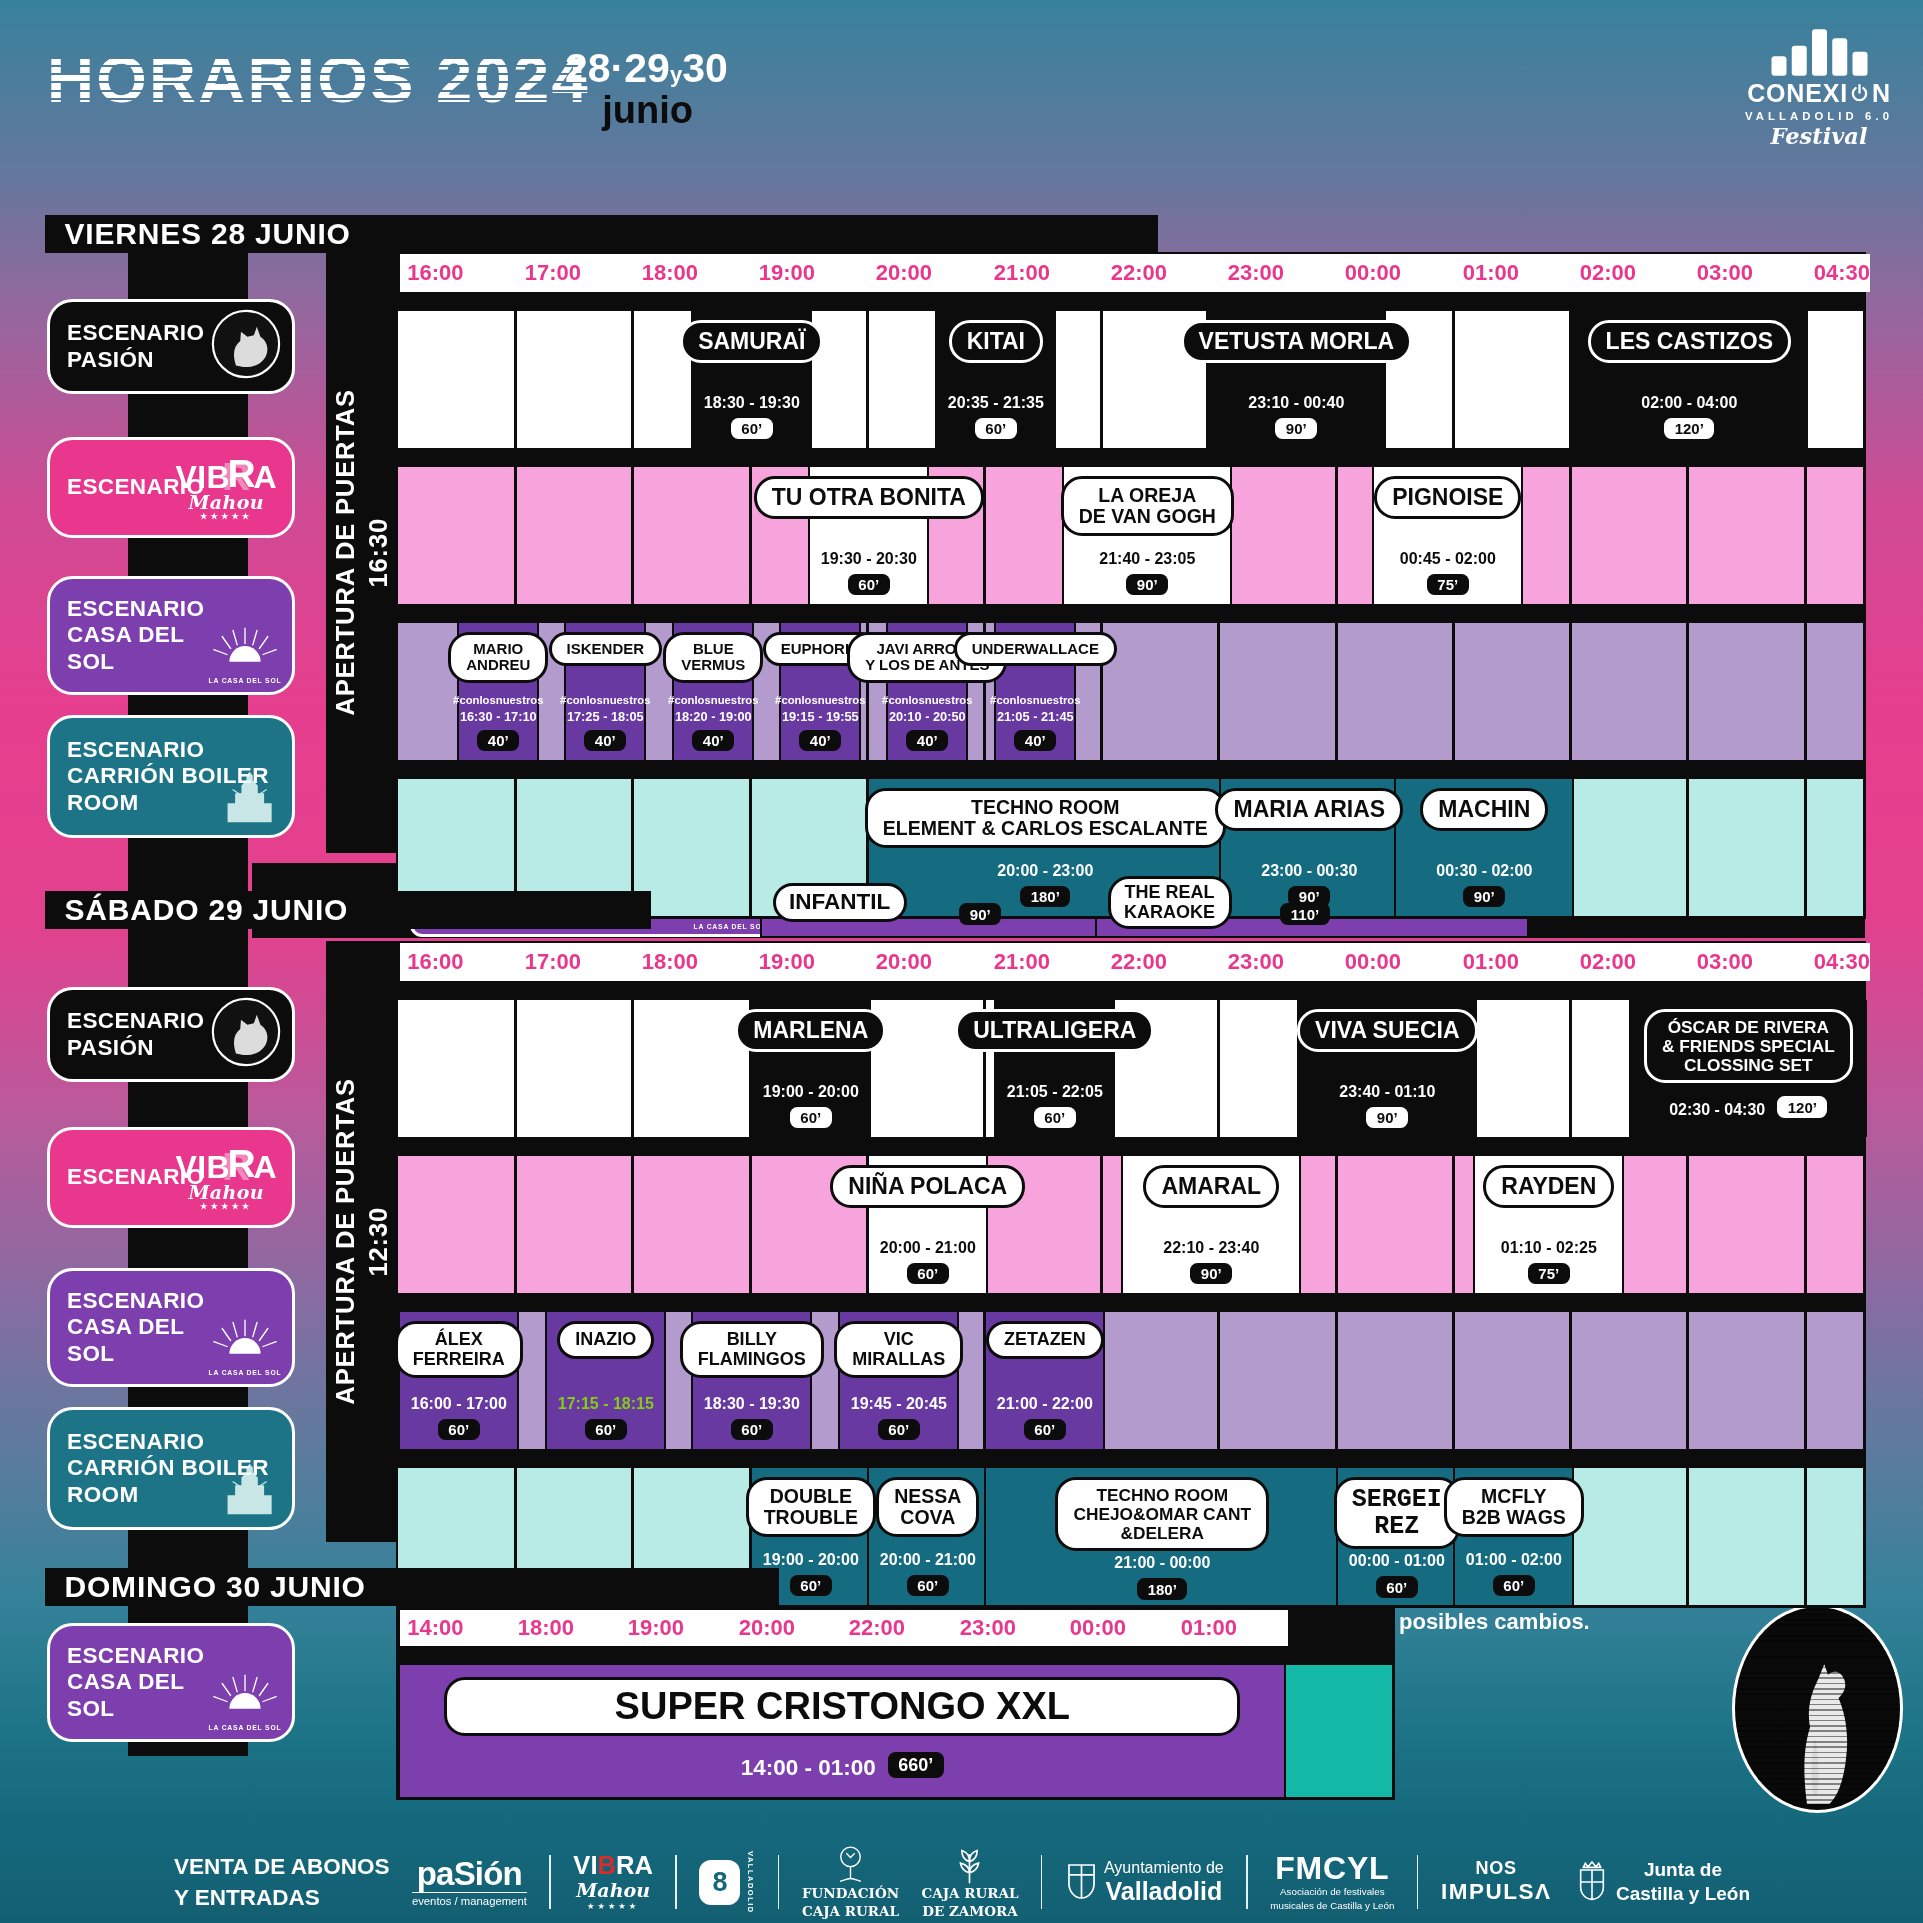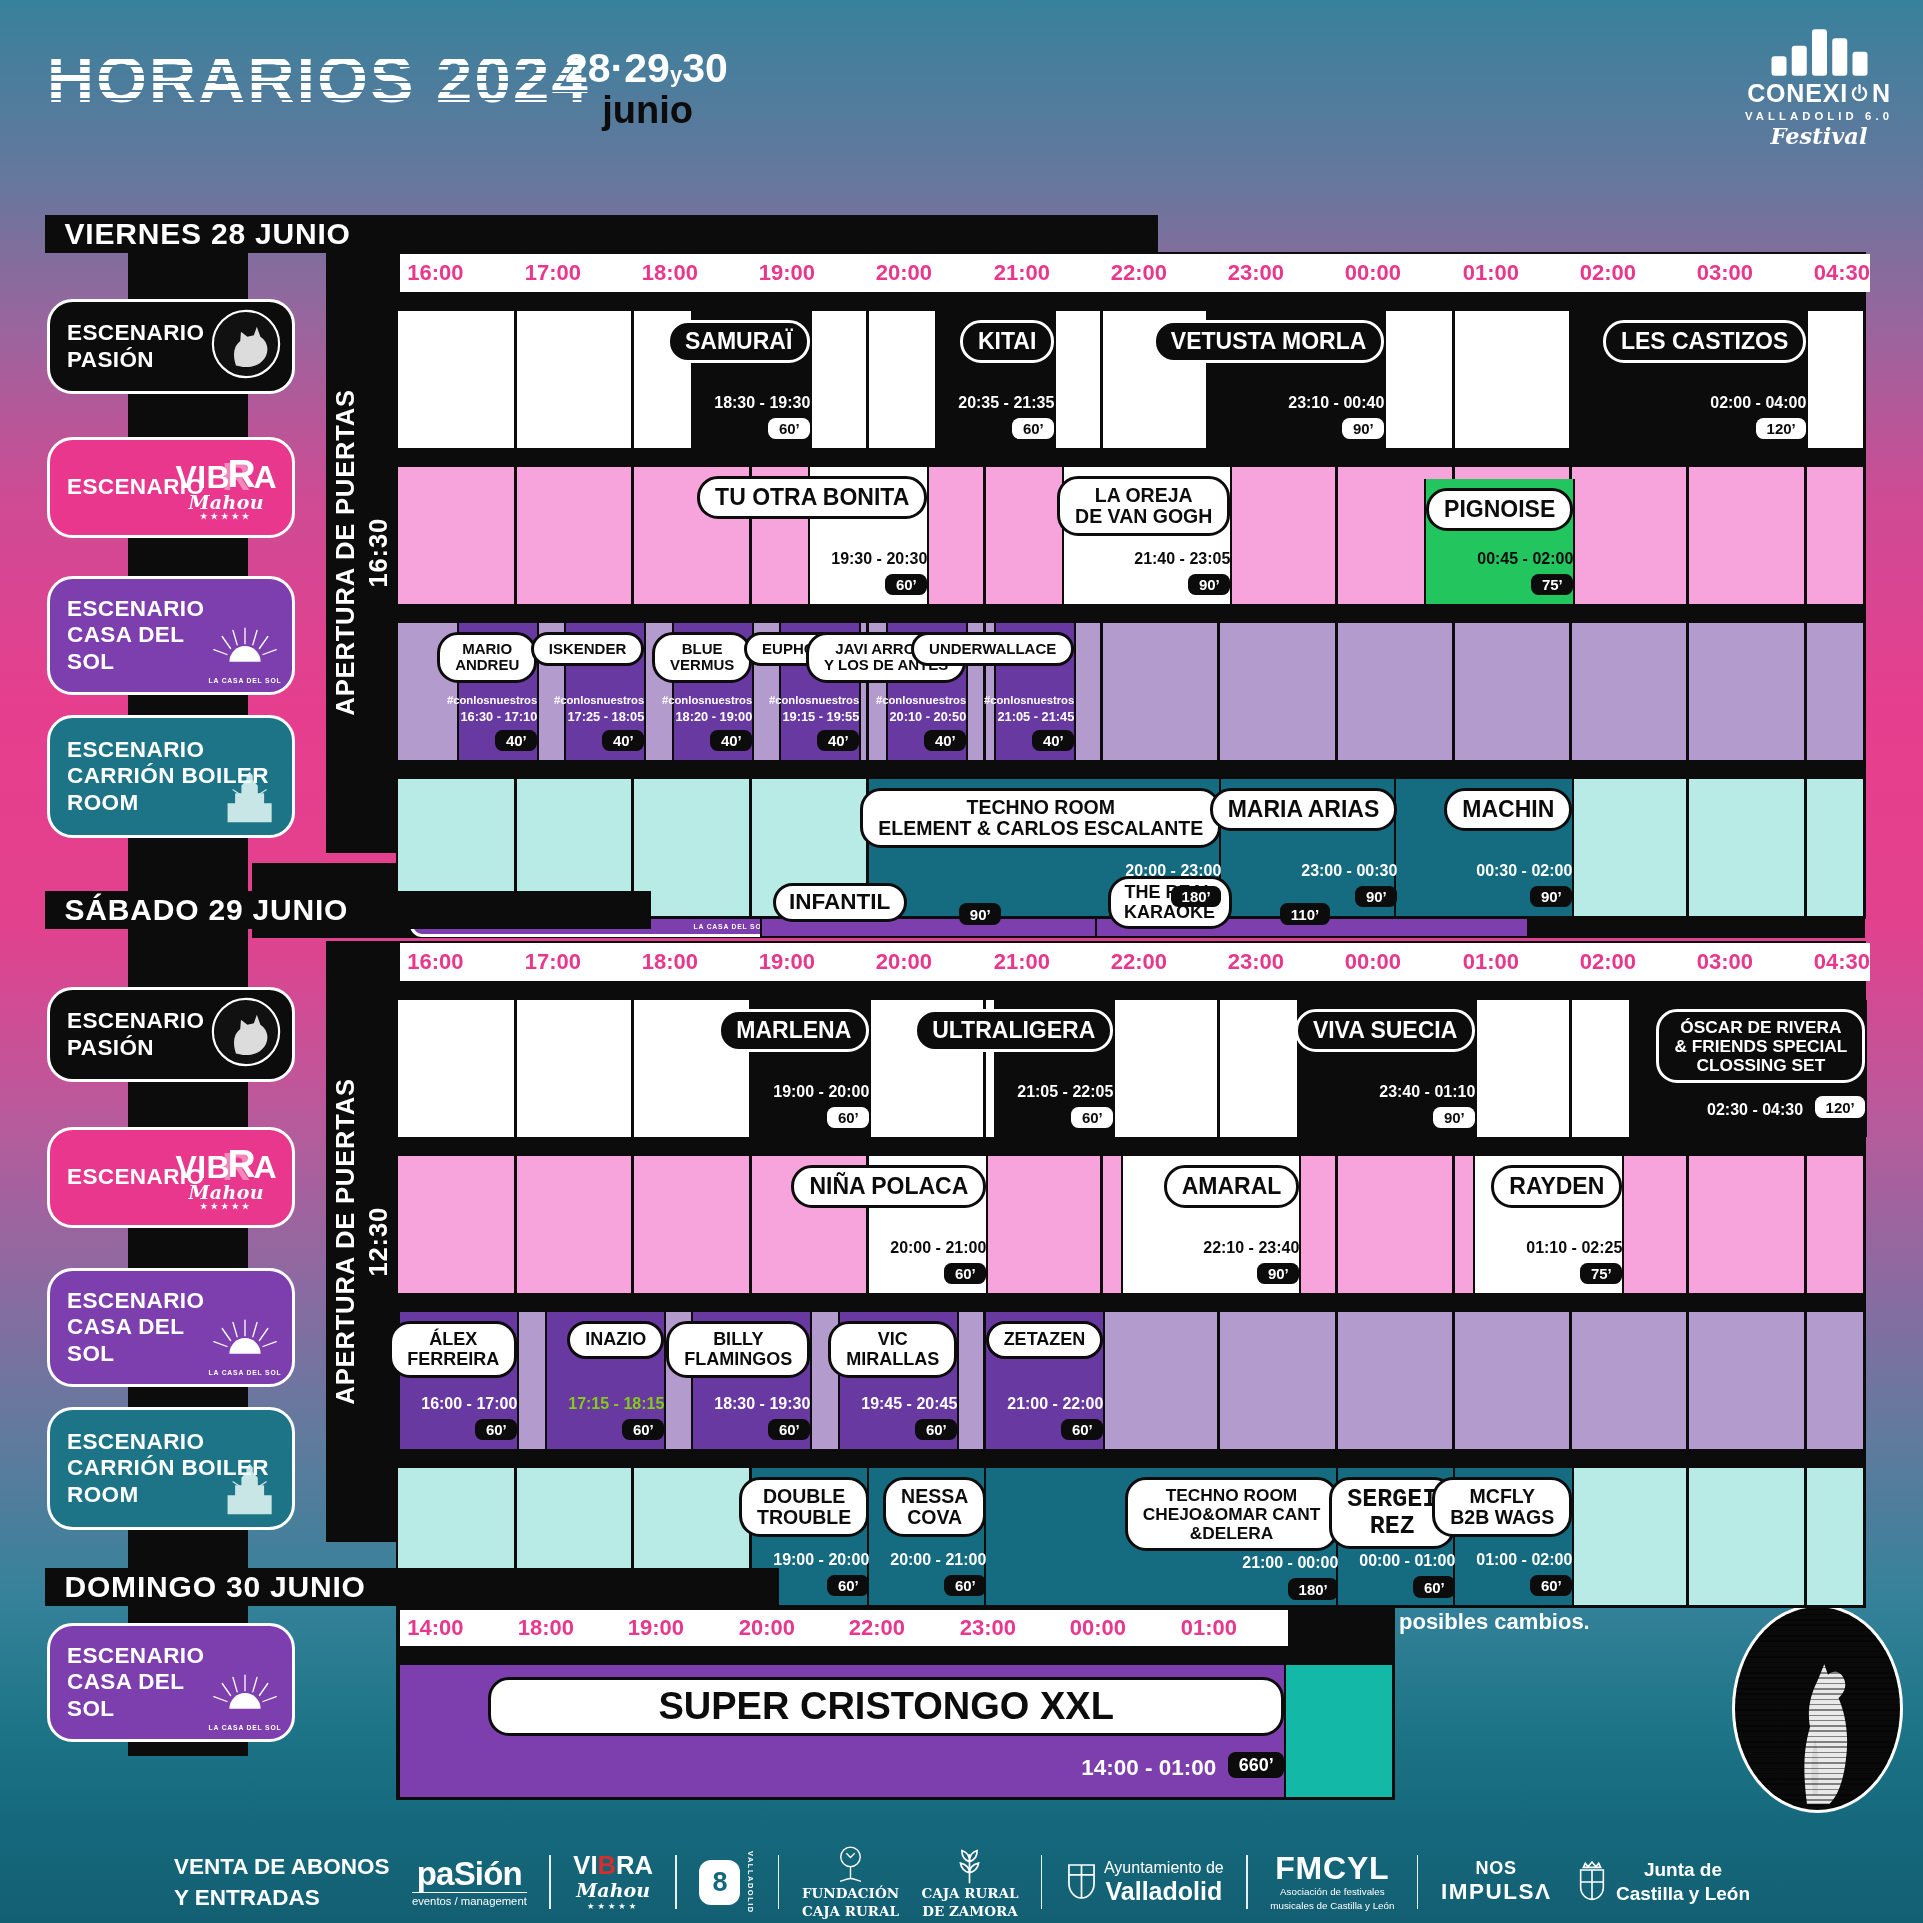--- a/index.html
+++ b/index.html
@@ -24,21 +24,21 @@
   .brandsub{font-size:11.3px;letter-spacing:4.1px;font-weight:700;margin-top:2.3px;}
   .brandscript{font-family:"DejaVu Serif",serif;font-style:italic;font-size:22.5px;font-weight:700;margin-top:1.5px;}
   
   .daybar{background:#0c0c0c;color:#fff;font-weight:900;font-size:30px;display:flex;align-items:center;padding-left:19.5px;letter-spacing:0.8px;}
   .spine{background:#0c0c0c;left:128px;width:120px;}
   .gridwrap{background:#0c0c0c;padding:2.3px;display:flex;flex-direction:column;gap:19px;}
   .timerow{position:relative;}
   .timecell{position:absolute;top:0;bottom:0;background:#fff;display:flex;align-items:center;padding-left:7.5px;font-weight:900;font-size:22px;color:#e8378c;}
   .row{position:relative;}
   .colline{position:absolute;top:0;bottom:0;width:2.3px;background:#0c0c0c;}
-  .ev{position:absolute;top:0;bottom:0;display:flex;flex-direction:column;align-items:flex-end;
+  .ev{position:absolute;top:0;bottom:0;display:flex;flex-direction:column;align-items:center;
     border-left:2.3px solid #0c0c0c;border-right:2.3px solid #0c0c0c;}
   .pill{border-radius:21px;padding:6px 15px;font-weight:900;text-align:center;line-height:1.08;margin-top:9px;z-index:2;}
   .pill div{white-space:nowrap;}
   .pill-dark{background:#0c0c0c;color:#fff;border:3.8px solid #fff;}
   .pill-light{background:#fff;color:#0c0c0c;border:3.8px solid #0c0c0c;}
   .spacer{flex:1;}
   .tag{font-size:11.3px;font-weight:800;color:#fff;white-space:nowrap;z-index:2;}
   .time{font-weight:900;white-space:nowrap;margin-top:3px;z-index:2;}
   .dur{border-radius:7.5px;padding:2.3px 10.5px;font-weight:900;font-size:15px;margin:6px 0 9px;z-index:2;white-space:nowrap;}
   .dur-dark{background:#0c0c0c;color:#fff;}
@@ -343,21 +343,21 @@
         </div>
         <div class="ev" style="left: 664px; width: 166px; background: rgb(255, 255, 255);">
           <div class="pill pill-light" style="font-size: 19.5px;">
             <div>LA OREJA</div>
             <div>DE VAN GOGH</div>
           </div>
           <div class="spacer"></div>
           <div class="time" style="color: rgb(12, 12, 12); font-size: 16px;">21:40 - 23:05</div>
           <div class="dur dur-dark">90’</div>
         </div>
-        <div class="ev" style="left: 1026px; width: 147px; background: #22c55e; margin-top: 12px;">
+        <div class="ev" style="left: 974px; width: 147px; background: #ffffff;">
           <div class="pill pill-light" style="font-size: 23px;">
             <div>PIGNOISE</div>
           </div>
           <div class="spacer"></div>
           <div class="time" style="color: rgb(12, 12, 12); font-size: 16px;">00:45 - 02:00</div>
           <div class="dur dur-dark">75’</div>
         </div>
       </div>
       <div class="row" style="height: 137px; background: rgb(180, 155, 206); flex: 0 0 137px;">
         <div class="colline" style="left: 116px;"></div>

